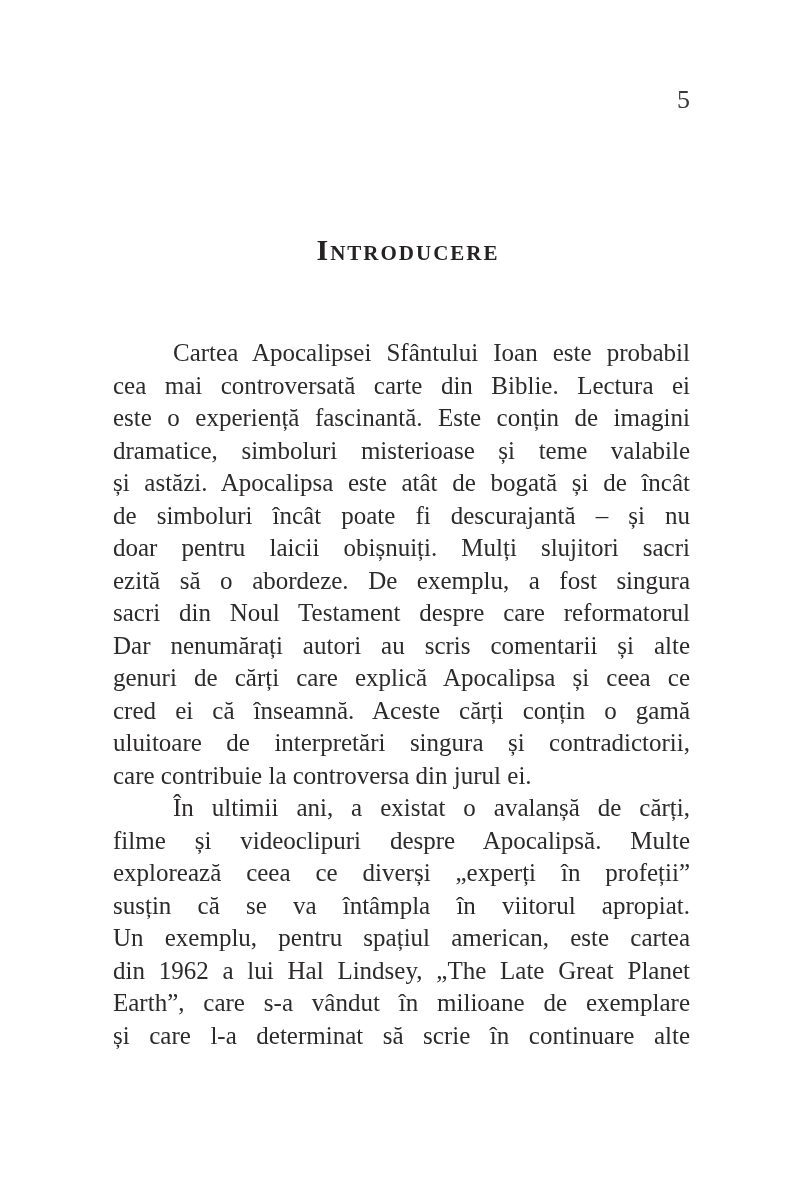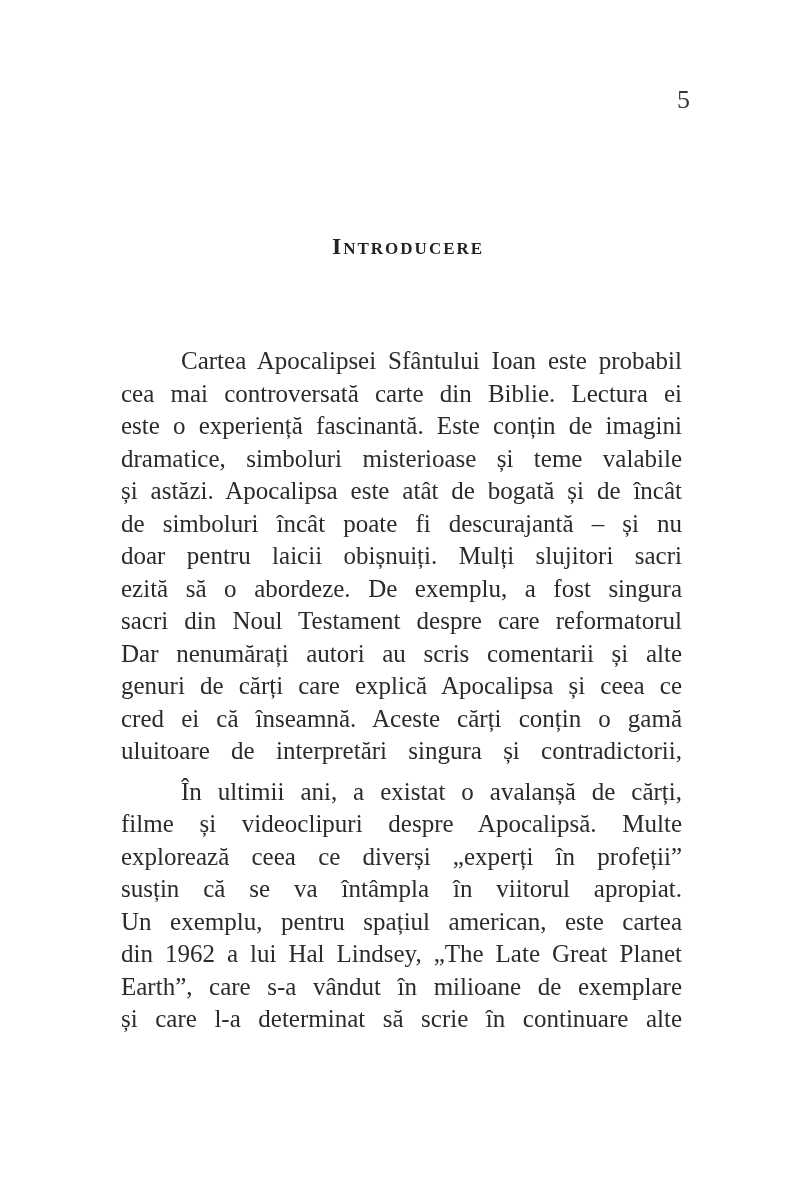--- a/index.html
+++ b/index.html
@@ -24,38 +24,38 @@
     font-size: 26px;
     line-height: 28px;
     color: #3a3736;
   }
   .chapter-heading {
     position: absolute;
     top: 212px;
     left: 113px;
     width: 590px;
     text-align: center;
-    font-size: 24px;
+    font-size: 30px;
     line-height: 36px;
     font-weight: 700;
     font-variant: small-caps;
     letter-spacing: 2px;
     color: #262223;
   }
   .body-text {
     position: absolute;
     top: 337px;
     left: 113px;
     width: 577px;
     font-size: 25px;
     line-height: 32.5px;
     color: #2d2a2b;
   }
   .paragraph {
-    margin: 8px;
+    margin: 0;
   }
   .text-line {
     text-align: justify;
     text-align-last: justify;
     white-space: normal;
     height: 32.5px;
     overflow: visible;
   }
   .text-line.first {
     padding-left: 60px;
@@ -82,20 +82,21 @@
       <div class="text-line">dramatice, simboluri misterioase și teme valabile</div>
       <div class="text-line">și astăzi. Apocalipsa este atât de bogată și de încât</div>
       <div class="text-line">de simboluri încât poate fi descurajantă – și nu</div>
       <div class="text-line">doar pentru laicii obișnuiți. Mulți slujitori sacri</div>
       <div class="text-line">ezită să o abordeze. De exemplu, a fost singura</div>
       <div class="text-line">sacri din Noul Testament despre care reformatorul</div>
       <div class="text-line">Dar nenumărați autori au scris comentarii și alte</div>
       <div class="text-line">genuri de cărți care explică Apocalipsa și ceea ce</div>
       <div class="text-line">cred ei că înseamnă. Aceste cărți conțin o gamă</div>
       <div class="text-line">uluitoare de interpretări singura și contradictorii,</div>
+      <div class="text-line end">care contribuie la controversa din jurul ei.</div>
     </div>
 
     <div class="paragraph">
       <div class="text-line first">În ultimii ani, a existat o avalanșă de cărți,</div>
       <div class="text-line">filme și videoclipuri despre Apocalipsă. Multe</div>
       <div class="text-line">explorează ceea ce diverși „experți în profeții”</div>
       <div class="text-line">susțin că se va întâmpla în viitorul apropiat.</div>
       <div class="text-line">Un exemplu, pentru spațiul american, este cartea</div>
       <div class="text-line">din 1962 a lui Hal Lindsey, „The Late Great Planet</div>
       <div class="text-line">Earth”, care s-a vândut în milioane de exemplare</div>

